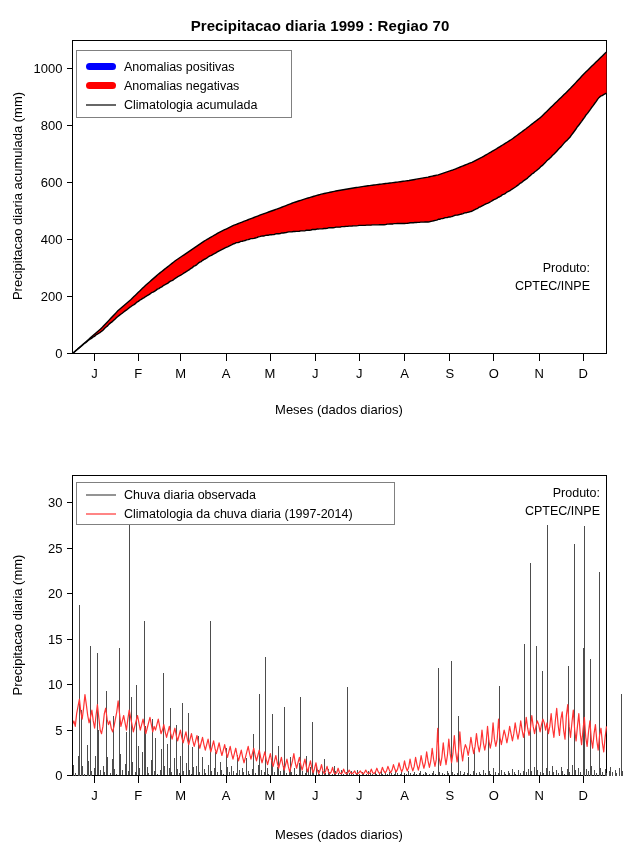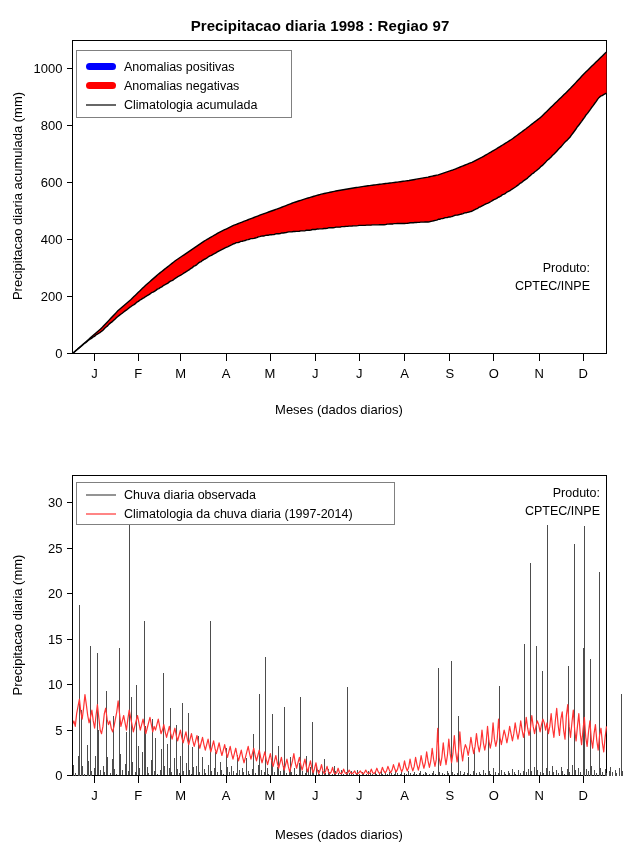--- a/index.html
+++ b/index.html
@@ -30,21 +30,21 @@
   .anom-neg{fill:#FF0000;stroke:none;}
   .obs-bar{stroke:#4d4d4d;stroke-width:1;shape-rendering:crispEdges;}
   .clim-daily{fill:none;stroke:#FF3333;stroke-width:1.2;stroke-linejoin:round;}
 </style>
 </head>
 <body>
 
 <div id="root">
 
   <div class="panel" id="panel-top">
-    <div class="chart-title">Precipitacao diaria 1998 : Regiao 97</div>
+    <div class="chart-title">Precipitacao diaria 1999 : Regiao 70</div>
 
     <svg class="plot" id="svg-top" width="640" height="425">
 
       <rect class="box" id="top-box" x="72.5" y="40.5" width="534" height="313"></rect>
 
       <g id="top-anomaly">
           <path d="M72.50 353.50 L73.96 352.22 L75.43 350.94 L76.89 349.66 L78.35 348.38 L79.82 347.10 L81.28 345.82 L82.74 344.54 L84.20 343.26 L85.67 341.98 L87.13 340.70 L88.59 339.42 L90.06 338.13 L91.52 336.85 L92.98 335.57 L94.45 334.29 L95.91 333.01 L97.37 331.73 L98.83 330.45 L100.30 329.17 L101.76 327.89 L103.22 326.34 L104.69 324.79 L106.15 323.23 L107.61 321.68 L109.08 320.13 L110.54 318.58 L112.00 317.03 L113.46 315.47 L114.93 313.92 L116.39 312.37 L117.85 310.82 L119.32 309.55 L120.78 308.29 L122.24 307.02 L123.71 305.76 L125.17 304.49 L126.63 303.23 L128.09 301.97 L129.56 300.70 L131.02 299.44 L132.48 298.01 L133.95 296.59 L135.41 295.17 L136.87 293.75 L138.34 292.32 L139.80 290.90 L141.26 289.48 L142.72 288.05 L144.19 286.63 L145.65 285.21 L147.11 283.94 L148.58 282.68 L150.04 281.42 L151.50 280.15 L152.97 278.89 L154.43 277.62 L155.89 276.36 L157.35 275.09 L158.82 273.83 L160.28 272.66 L161.74 271.50 L163.21 270.34 L164.67 269.17 L166.13 268.01 L167.60 266.84 L169.06 265.68 L170.52 264.51 L171.98 263.35 L173.45 262.19 L174.91 261.02 L176.37 260.03 L177.84 259.03 L179.30 258.03 L180.76 257.04 L182.23 256.04 L183.69 255.05 L185.15 254.05 L186.62 253.06 L188.08 252.06 L189.54 251.06 L191.00 250.07 L192.47 249.07 L193.93 248.08 L195.39 247.08 L196.86 246.08 L198.32 245.09 L199.78 244.09 L201.25 243.10 L202.71 242.10 L204.17 241.10 L205.63 240.25 L207.10 239.40 L208.56 238.54 L210.02 237.69 L211.49 236.84 L212.95 235.98 L214.41 235.13 L215.88 234.28 L217.34 233.42 L218.80 232.57 L220.26 231.86 L221.73 231.15 L223.19 230.43 L224.65 229.72 L226.12 229.01 L227.58 228.30 L229.04 227.59 L230.51 226.88 L231.97 226.17 L233.43 225.45 L234.89 224.89 L236.36 224.32 L237.82 223.75 L239.28 223.18 L240.75 222.61 L242.21 222.04 L243.67 221.47 L245.14 220.90 L246.60 220.33 L248.06 219.76 L249.52 219.19 L250.99 218.63 L252.45 218.06 L253.91 217.49 L255.38 216.92 L256.84 216.35 L258.30 215.78 L259.77 215.21 L261.23 214.64 L262.69 214.07 L264.15 213.56 L265.62 213.05 L267.08 212.54 L268.54 212.02 L270.01 211.51 L271.47 211.00 L272.93 210.49 L274.40 209.98 L275.86 209.46 L277.32 208.95 L278.78 208.38 L280.25 207.81 L281.71 207.24 L283.17 206.67 L284.64 206.11 L286.10 205.54 L287.56 204.97 L289.03 204.40 L290.49 203.83 L291.95 203.26 L293.42 202.69 L294.88 202.22 L296.34 201.74 L297.80 201.27 L299.27 200.79 L300.73 200.32 L302.19 199.85 L303.66 199.37 L305.12 198.90 L306.58 198.42 L308.05 198.00 L309.51 197.57 L310.97 197.14 L312.43 196.72 L313.90 196.29 L315.36 195.86 L316.82 195.44 L318.29 195.01 L319.75 194.58 L321.21 194.15 L322.68 193.84 L324.14 193.53 L325.60 193.22 L327.06 192.91 L328.53 192.60 L329.99 192.29 L331.45 191.98 L332.92 191.67 L334.38 191.36 L335.84 191.05 L337.31 190.74 L338.77 190.49 L340.23 190.23 L341.69 189.98 L343.16 189.73 L344.62 189.48 L346.08 189.22 L347.55 188.97 L349.01 188.72 L350.47 188.46 L351.94 188.24 L353.40 188.01 L354.86 187.78 L356.32 187.55 L357.79 187.33 L359.25 187.10 L360.71 186.87 L362.18 186.64 L363.64 186.41 L365.10 186.19 L366.57 186.00 L368.03 185.81 L369.49 185.62 L370.95 185.43 L372.42 185.24 L373.88 185.05 L375.34 184.86 L376.81 184.67 L378.27 184.48 L379.73 184.29 L381.20 184.10 L382.66 183.91 L384.12 183.73 L385.58 183.56 L387.05 183.38 L388.51 183.20 L389.97 183.02 L391.44 182.84 L392.90 182.67 L394.36 182.49 L395.83 182.29 L397.29 182.09 L398.75 181.89 L400.22 181.69 L401.68 181.49 L403.14 181.29 L404.60 181.09 L406.07 180.89 L407.53 180.70 L408.99 180.50 L410.46 180.23 L411.92 179.97 L413.38 179.71 L414.85 179.45 L416.31 179.18 L417.77 178.92 L419.23 178.66 L420.70 178.40 L422.16 178.13 L423.62 177.87 L425.09 177.61 L426.55 177.34 L428.01 177.08 L429.48 176.76 L430.94 176.43 L432.40 176.11 L433.86 175.78 L435.33 175.46 L436.79 175.13 L438.25 174.81 L439.72 174.32 L441.18 173.84 L442.64 173.35 L444.11 172.87 L445.57 172.39 L447.03 171.90 L448.49 171.42 L449.96 170.94 L451.42 170.45 L452.88 169.97 L454.35 169.38 L455.81 168.79 L457.27 168.20 L458.74 167.60 L460.20 167.01 L461.66 166.42 L463.12 165.83 L464.59 165.24 L466.05 164.65 L467.51 164.06 L468.98 163.47 L470.44 162.88 L471.90 162.29 L473.37 161.55 L474.83 160.82 L476.29 160.09 L477.75 159.36 L479.22 158.63 L480.68 157.90 L482.14 157.16 L483.61 156.31 L485.07 155.46 L486.53 154.60 L488.00 153.75 L489.46 152.90 L490.92 152.04 L492.38 151.19 L493.85 150.33 L495.31 149.48 L496.77 148.63 L498.24 147.72 L499.70 146.81 L501.16 145.90 L502.63 144.99 L504.09 144.07 L505.55 143.16 L507.02 142.25 L508.48 141.34 L509.94 140.43 L511.40 139.52 L512.87 138.44 L514.33 137.36 L515.79 136.28 L517.26 135.20 L518.72 134.12 L520.18 133.03 L521.65 131.95 L523.11 130.87 L524.57 129.79 L526.03 128.71 L527.50 127.57 L528.96 126.43 L530.42 125.29 L531.89 124.16 L533.35 123.02 L534.81 121.88 L536.28 120.74 L537.74 119.60 L539.20 118.47 L540.66 117.33 L542.13 115.90 L543.59 114.48 L545.05 113.06 L546.52 111.64 L547.98 110.21 L549.44 108.79 L550.91 107.37 L552.37 105.95 L553.83 104.52 L555.29 103.10 L556.76 101.68 L558.22 100.25 L559.68 98.83 L561.15 97.41 L562.61 95.99 L564.07 94.56 L565.54 93.14 L567.00 91.72 L568.46 90.30 L569.92 88.87 L571.39 87.31 L572.85 85.74 L574.31 84.18 L575.78 82.61 L577.24 81.05 L578.70 79.48 L580.17 77.92 L581.63 76.35 L583.09 74.79 L584.55 73.22 L586.02 71.80 L587.48 70.38 L588.94 68.95 L590.41 67.53 L591.87 66.11 L593.33 64.69 L594.80 63.26 L596.26 61.84 L597.72 60.42 L599.18 59.00 L600.65 57.57 L602.11 56.15 L603.57 54.73 L605.04 53.30 L606.50 51.88 L606.50 93.14 L605.04 93.85 L603.57 94.63 L602.11 95.70 L600.65 96.13 L599.18 97.41 L597.72 99.10 L596.26 101.33 L594.80 103.25 L593.33 105.38 L591.87 107.20 L590.41 109.36 L588.94 111.35 L587.48 113.34 L586.02 114.99 L584.55 117.33 L583.09 119.23 L581.63 121.31 L580.17 123.24 L578.70 125.29 L577.24 126.99 L575.78 129.28 L574.31 131.27 L572.85 133.26 L571.39 135.19 L569.92 137.25 L568.46 138.81 L567.00 140.38 L565.54 141.56 L564.07 143.14 L562.61 144.85 L561.15 146.64 L559.68 147.95 L558.22 149.59 L556.76 151.17 L555.29 152.78 L553.83 154.32 L552.37 155.58 L550.91 157.16 L549.44 158.59 L547.98 159.73 L546.52 161.09 L545.05 162.85 L543.59 164.18 L542.13 165.70 L540.66 166.68 L539.20 168.35 L537.74 169.44 L536.28 170.79 L534.81 171.79 L533.35 173.24 L531.89 174.00 L530.42 175.43 L528.96 176.60 L527.50 178.13 L526.03 179.20 L524.57 180.19 L523.11 181.18 L521.65 182.52 L520.18 183.17 L518.72 184.62 L517.26 185.61 L515.79 186.73 L514.33 187.78 L512.87 188.69 L511.40 189.55 L509.94 190.74 L508.48 191.47 L507.02 192.07 L505.55 193.30 L504.09 194.15 L502.63 194.57 L501.16 195.86 L499.70 196.72 L498.24 197.24 L496.77 198.42 L495.31 199.04 L493.85 199.66 L492.38 200.69 L490.92 201.50 L489.46 202.26 L488.00 203.03 L486.53 203.60 L485.07 204.25 L483.61 205.19 L482.14 205.98 L480.68 206.73 L479.22 207.10 L477.75 208.29 L476.29 208.91 L474.83 209.60 L473.37 210.32 L471.90 211.23 L470.44 211.62 L468.98 212.02 L467.51 212.38 L466.05 212.80 L464.59 212.83 L463.12 213.59 L461.66 213.99 L460.20 214.38 L458.74 214.77 L457.27 215.14 L455.81 215.14 L454.35 215.54 L452.88 216.23 L451.42 216.67 L449.96 217.03 L448.49 217.03 L447.03 217.66 L445.57 217.66 L444.11 218.05 L442.64 218.67 L441.18 218.67 L439.72 219.32 L438.25 219.32 L436.79 220.09 L435.33 220.41 L433.86 220.71 L432.40 221.06 L430.94 221.39 L429.48 221.71 L428.01 221.94 L426.55 221.94 L425.09 221.94 L423.62 222.10 L422.16 222.10 L420.70 222.10 L419.23 222.35 L417.77 222.38 L416.31 222.52 L414.85 222.52 L413.38 222.72 L411.92 222.72 L410.46 222.72 L408.99 223.03 L407.53 223.26 L406.07 223.35 L404.60 223.43 L403.14 223.50 L401.68 223.50 L400.22 223.50 L398.75 223.50 L397.29 223.50 L395.83 223.60 L394.36 223.60 L392.90 223.94 L391.44 223.94 L389.97 224.01 L388.51 224.10 L387.05 224.10 L385.58 224.67 L384.12 224.76 L382.66 224.78 L381.20 224.78 L379.73 224.78 L378.27 224.85 L376.81 224.85 L375.34 224.85 L373.88 224.85 L372.42 224.85 L370.95 225.14 L369.49 225.14 L368.03 225.14 L366.57 225.14 L365.10 225.39 L363.64 225.39 L362.18 225.39 L360.71 225.39 L359.25 225.39 L357.79 225.67 L356.32 225.85 L354.86 225.87 L353.40 225.87 L351.94 226.05 L350.47 226.10 L349.01 226.10 L347.55 226.39 L346.08 226.39 L344.62 226.53 L343.16 226.60 L341.69 226.67 L340.23 227.16 L338.77 227.16 L337.31 227.16 L335.84 227.16 L334.38 227.57 L332.92 227.77 L331.45 227.77 L329.99 227.77 L328.53 227.81 L327.06 228.35 L325.60 228.44 L324.14 228.44 L322.68 228.74 L321.21 228.85 L319.75 228.85 L318.29 229.07 L316.82 229.07 L315.36 229.54 L313.90 229.54 L312.43 229.54 L310.97 230.01 L309.51 230.23 L308.05 230.25 L306.58 230.25 L305.12 230.70 L303.66 230.83 L302.19 230.88 L300.73 230.88 L299.27 231.21 L297.80 231.34 L296.34 231.35 L294.88 231.46 L293.42 231.48 L291.95 231.91 L290.49 231.91 L289.03 231.91 L287.56 232.10 L286.10 232.66 L284.64 232.73 L283.17 232.97 L281.71 232.97 L280.25 233.58 L278.78 233.78 L277.32 233.82 L275.86 233.82 L274.40 234.45 L272.93 234.67 L271.47 234.73 L270.01 234.73 L268.54 235.20 L267.08 235.20 L265.62 235.36 L264.15 235.98 L262.69 235.98 L261.23 236.18 L259.77 236.56 L258.30 236.89 L256.84 237.63 L255.38 237.97 L253.91 238.32 L252.45 238.60 L250.99 238.60 L249.52 239.22 L248.06 239.68 L246.60 239.90 L245.14 240.54 L243.67 240.83 L242.21 241.26 L240.75 241.42 L239.28 242.24 L237.82 242.63 L236.36 242.63 L234.89 243.45 L233.43 243.79 L231.97 244.62 L230.51 245.37 L229.04 246.08 L227.58 246.80 L226.12 247.42 L224.65 248.06 L223.19 248.93 L221.73 249.64 L220.26 250.35 L218.80 251.06 L217.34 251.92 L215.88 252.77 L214.41 253.62 L212.95 254.39 L211.49 255.33 L210.02 255.89 L208.56 256.71 L207.10 257.81 L205.63 258.75 L204.17 259.31 L202.71 260.32 L201.25 261.59 L199.78 262.17 L198.32 263.18 L196.86 264.57 L195.39 265.58 L193.93 266.13 L192.47 267.53 L191.00 268.38 L189.54 269.56 L188.08 270.46 L186.62 271.44 L185.15 272.29 L183.69 273.21 L182.23 274.25 L180.76 275.19 L179.30 275.96 L177.84 276.64 L176.37 277.74 L174.91 278.53 L173.45 279.83 L171.98 280.53 L170.52 281.21 L169.06 282.15 L167.60 283.35 L166.13 283.99 L164.67 284.98 L163.21 285.68 L161.74 286.86 L160.28 287.52 L158.82 288.62 L157.35 289.12 L155.89 290.39 L154.43 291.28 L152.97 292.16 L151.50 292.71 L150.04 293.94 L148.58 294.82 L147.11 295.71 L145.65 296.53 L144.19 297.59 L142.72 298.44 L141.26 299.39 L139.80 300.18 L138.34 301.35 L136.87 302.16 L135.41 303.56 L133.95 304.56 L132.48 305.51 L131.02 306.55 L129.56 307.39 L128.09 308.76 L126.63 309.87 L125.17 310.91 L123.71 312.06 L122.24 313.19 L120.78 314.30 L119.32 315.40 L117.85 316.51 L116.39 317.75 L114.93 319.20 L113.46 320.54 L112.00 321.89 L110.54 322.90 L109.08 324.14 L107.61 325.92 L106.15 327.01 L104.69 328.31 L103.22 329.96 L101.76 331.17 L100.30 332.30 L98.83 333.23 L97.37 334.12 L95.91 334.95 L94.45 336.43 L92.98 337.04 L91.52 338.45 L90.06 339.20 L88.59 340.06 L87.13 341.50 L85.67 342.74 L84.20 343.55 L82.74 344.91 L81.28 346.33 L79.82 347.52 L78.35 348.56 L76.89 349.71 L75.43 351.11 L73.96 352.30 L72.50 353.16 Z" class="anom-neg"></path>
         </g>
       <path id="top-clim" class="clim-line" d="M72.50 353.50 L73.96 352.22 L75.43 350.94 L76.89 349.66 L78.35 348.38 L79.82 347.10 L81.28 345.82 L82.74 344.54 L84.20 343.26 L85.67 341.98 L87.13 340.70 L88.59 339.42 L90.06 338.13 L91.52 336.85 L92.98 335.57 L94.45 334.29 L95.91 333.01 L97.37 331.73 L98.83 330.45 L100.30 329.17 L101.76 327.89 L103.22 326.34 L104.69 324.79 L106.15 323.23 L107.61 321.68 L109.08 320.13 L110.54 318.58 L112.00 317.03 L113.46 315.47 L114.93 313.92 L116.39 312.37 L117.85 310.82 L119.32 309.55 L120.78 308.29 L122.24 307.02 L123.71 305.76 L125.17 304.49 L126.63 303.23 L128.09 301.97 L129.56 300.70 L131.02 299.44 L132.48 298.01 L133.95 296.59 L135.41 295.17 L136.87 293.75 L138.34 292.32 L139.80 290.90 L141.26 289.48 L142.72 288.05 L144.19 286.63 L145.65 285.21 L147.11 283.94 L148.58 282.68 L150.04 281.42 L151.50 280.15 L152.97 278.89 L154.43 277.62 L155.89 276.36 L157.35 275.09 L158.82 273.83 L160.28 272.66 L161.74 271.50 L163.21 270.34 L164.67 269.17 L166.13 268.01 L167.60 266.84 L169.06 265.68 L170.52 264.51 L171.98 263.35 L173.45 262.19 L174.91 261.02 L176.37 260.03 L177.84 259.03 L179.30 258.03 L180.76 257.04 L182.23 256.04 L183.69 255.05 L185.15 254.05 L186.62 253.06 L188.08 252.06 L189.54 251.06 L191.00 250.07 L192.47 249.07 L193.93 248.08 L195.39 247.08 L196.86 246.08 L198.32 245.09 L199.78 244.09 L201.25 243.10 L202.71 242.10 L204.17 241.10 L205.63 240.25 L207.10 239.40 L208.56 238.54 L210.02 237.69 L211.49 236.84 L212.95 235.98 L214.41 235.13 L215.88 234.28 L217.34 233.42 L218.80 232.57 L220.26 231.86 L221.73 231.15 L223.19 230.43 L224.65 229.72 L226.12 229.01 L227.58 228.30 L229.04 227.59 L230.51 226.88 L231.97 226.17 L233.43 225.45 L234.89 224.89 L236.36 224.32 L237.82 223.75 L239.28 223.18 L240.75 222.61 L242.21 222.04 L243.67 221.47 L245.14 220.90 L246.60 220.33 L248.06 219.76 L249.52 219.19 L250.99 218.63 L252.45 218.06 L253.91 217.49 L255.38 216.92 L256.84 216.35 L258.30 215.78 L259.77 215.21 L261.23 214.64 L262.69 214.07 L264.15 213.56 L265.62 213.05 L267.08 212.54 L268.54 212.02 L270.01 211.51 L271.47 211.00 L272.93 210.49 L274.40 209.98 L275.86 209.46 L277.32 208.95 L278.78 208.38 L280.25 207.81 L281.71 207.24 L283.17 206.67 L284.64 206.11 L286.10 205.54 L287.56 204.97 L289.03 204.40 L290.49 203.83 L291.95 203.26 L293.42 202.69 L294.88 202.22 L296.34 201.74 L297.80 201.27 L299.27 200.79 L300.73 200.32 L302.19 199.85 L303.66 199.37 L305.12 198.90 L306.58 198.42 L308.05 198.00 L309.51 197.57 L310.97 197.14 L312.43 196.72 L313.90 196.29 L315.36 195.86 L316.82 195.44 L318.29 195.01 L319.75 194.58 L321.21 194.15 L322.68 193.84 L324.14 193.53 L325.60 193.22 L327.06 192.91 L328.53 192.60 L329.99 192.29 L331.45 191.98 L332.92 191.67 L334.38 191.36 L335.84 191.05 L337.31 190.74 L338.77 190.49 L340.23 190.23 L341.69 189.98 L343.16 189.73 L344.62 189.48 L346.08 189.22 L347.55 188.97 L349.01 188.72 L350.47 188.46 L351.94 188.24 L353.40 188.01 L354.86 187.78 L356.32 187.55 L357.79 187.33 L359.25 187.10 L360.71 186.87 L362.18 186.64 L363.64 186.41 L365.10 186.19 L366.57 186.00 L368.03 185.81 L369.49 185.62 L370.95 185.43 L372.42 185.24 L373.88 185.05 L375.34 184.86 L376.81 184.67 L378.27 184.48 L379.73 184.29 L381.20 184.10 L382.66 183.91 L384.12 183.73 L385.58 183.56 L387.05 183.38 L388.51 183.20 L389.97 183.02 L391.44 182.84 L392.90 182.67 L394.36 182.49 L395.83 182.29 L397.29 182.09 L398.75 181.89 L400.22 181.69 L401.68 181.49 L403.14 181.29 L404.60 181.09 L406.07 180.89 L407.53 180.70 L408.99 180.50 L410.46 180.23 L411.92 179.97 L413.38 179.71 L414.85 179.45 L416.31 179.18 L417.77 178.92 L419.23 178.66 L420.70 178.40 L422.16 178.13 L423.62 177.87 L425.09 177.61 L426.55 177.34 L428.01 177.08 L429.48 176.76 L430.94 176.43 L432.40 176.11 L433.86 175.78 L435.33 175.46 L436.79 175.13 L438.25 174.81 L439.72 174.32 L441.18 173.84 L442.64 173.35 L444.11 172.87 L445.57 172.39 L447.03 171.90 L448.49 171.42 L449.96 170.94 L451.42 170.45 L452.88 169.97 L454.35 169.38 L455.81 168.79 L457.27 168.20 L458.74 167.60 L460.20 167.01 L461.66 166.42 L463.12 165.83 L464.59 165.24 L466.05 164.65 L467.51 164.06 L468.98 163.47 L470.44 162.88 L471.90 162.29 L473.37 161.55 L474.83 160.82 L476.29 160.09 L477.75 159.36 L479.22 158.63 L480.68 157.90 L482.14 157.16 L483.61 156.31 L485.07 155.46 L486.53 154.60 L488.00 153.75 L489.46 152.90 L490.92 152.04 L492.38 151.19 L493.85 150.33 L495.31 149.48 L496.77 148.63 L498.24 147.72 L499.70 146.81 L501.16 145.90 L502.63 144.99 L504.09 144.07 L505.55 143.16 L507.02 142.25 L508.48 141.34 L509.94 140.43 L511.40 139.52 L512.87 138.44 L514.33 137.36 L515.79 136.28 L517.26 135.20 L518.72 134.12 L520.18 133.03 L521.65 131.95 L523.11 130.87 L524.57 129.79 L526.03 128.71 L527.50 127.57 L528.96 126.43 L530.42 125.29 L531.89 124.16 L533.35 123.02 L534.81 121.88 L536.28 120.74 L537.74 119.60 L539.20 118.47 L540.66 117.33 L542.13 115.90 L543.59 114.48 L545.05 113.06 L546.52 111.64 L547.98 110.21 L549.44 108.79 L550.91 107.37 L552.37 105.95 L553.83 104.52 L555.29 103.10 L556.76 101.68 L558.22 100.25 L559.68 98.83 L561.15 97.41 L562.61 95.99 L564.07 94.56 L565.54 93.14 L567.00 91.72 L568.46 90.30 L569.92 88.87 L571.39 87.31 L572.85 85.74 L574.31 84.18 L575.78 82.61 L577.24 81.05 L578.70 79.48 L580.17 77.92 L581.63 76.35 L583.09 74.79 L584.55 73.22 L586.02 71.80 L587.48 70.38 L588.94 68.95 L590.41 67.53 L591.87 66.11 L593.33 64.69 L594.80 63.26 L596.26 61.84 L597.72 60.42 L599.18 59.00 L600.65 57.57 L602.11 56.15 L603.57 54.73 L605.04 53.30 L606.50 51.88 "></path>
       <path id="top-obs" class="clim-line" d="M72.50 353.16 L73.96 352.30 L75.43 351.11 L76.89 349.71 L78.35 348.56 L79.82 347.52 L81.28 346.33 L82.74 344.91 L84.20 343.55 L85.67 342.74 L87.13 341.50 L88.59 340.06 L90.06 339.20 L91.52 338.45 L92.98 337.04 L94.45 336.43 L95.91 334.95 L97.37 334.12 L98.83 333.23 L100.30 332.30 L101.76 331.17 L103.22 329.96 L104.69 328.31 L106.15 327.01 L107.61 325.92 L109.08 324.14 L110.54 322.90 L112.00 321.89 L113.46 320.54 L114.93 319.20 L116.39 317.75 L117.85 316.51 L119.32 315.40 L120.78 314.30 L122.24 313.19 L123.71 312.06 L125.17 310.91 L126.63 309.87 L128.09 308.76 L129.56 307.39 L131.02 306.55 L132.48 305.51 L133.95 304.56 L135.41 303.56 L136.87 302.16 L138.34 301.35 L139.80 300.18 L141.26 299.39 L142.72 298.44 L144.19 297.59 L145.65 296.53 L147.11 295.71 L148.58 294.82 L150.04 293.94 L151.50 292.71 L152.97 292.16 L154.43 291.28 L155.89 290.39 L157.35 289.12 L158.82 288.62 L160.28 287.52 L161.74 286.86 L163.21 285.68 L164.67 284.98 L166.13 283.99 L167.60 283.35 L169.06 282.15 L170.52 281.21 L171.98 280.53 L173.45 279.83 L174.91 278.53 L176.37 277.74 L177.84 276.64 L179.30 275.96 L180.76 275.19 L182.23 274.25 L183.69 273.21 L185.15 272.29 L186.62 271.44 L188.08 270.46 L189.54 269.56 L191.00 268.38 L192.47 267.53 L193.93 266.13 L195.39 265.58 L196.86 264.57 L198.32 263.18 L199.78 262.17 L201.25 261.59 L202.71 260.32 L204.17 259.31 L205.63 258.75 L207.10 257.81 L208.56 256.71 L210.02 255.89 L211.49 255.33 L212.95 254.39 L214.41 253.62 L215.88 252.77 L217.34 251.92 L218.80 251.06 L220.26 250.35 L221.73 249.64 L223.19 248.93 L224.65 248.06 L226.12 247.42 L227.58 246.80 L229.04 246.08 L230.51 245.37 L231.97 244.62 L233.43 243.79 L234.89 243.45 L236.36 242.63 L237.82 242.63 L239.28 242.24 L240.75 241.42 L242.21 241.26 L243.67 240.83 L245.14 240.54 L246.60 239.90 L248.06 239.68 L249.52 239.22 L250.99 238.60 L252.45 238.60 L253.91 238.32 L255.38 237.97 L256.84 237.63 L258.30 236.89 L259.77 236.56 L261.23 236.18 L262.69 235.98 L264.15 235.98 L265.62 235.36 L267.08 235.20 L268.54 235.20 L270.01 234.73 L271.47 234.73 L272.93 234.67 L274.40 234.45 L275.86 233.82 L277.32 233.82 L278.78 233.78 L280.25 233.58 L281.71 232.97 L283.17 232.97 L284.64 232.73 L286.10 232.66 L287.56 232.10 L289.03 231.91 L290.49 231.91 L291.95 231.91 L293.42 231.48 L294.88 231.46 L296.34 231.35 L297.80 231.34 L299.27 231.21 L300.73 230.88 L302.19 230.88 L303.66 230.83 L305.12 230.70 L306.58 230.25 L308.05 230.25 L309.51 230.23 L310.97 230.01 L312.43 229.54 L313.90 229.54 L315.36 229.54 L316.82 229.07 L318.29 229.07 L319.75 228.85 L321.21 228.85 L322.68 228.74 L324.14 228.44 L325.60 228.44 L327.06 228.35 L328.53 227.81 L329.99 227.77 L331.45 227.77 L332.92 227.77 L334.38 227.57 L335.84 227.16 L337.31 227.16 L338.77 227.16 L340.23 227.16 L341.69 226.67 L343.16 226.60 L344.62 226.53 L346.08 226.39 L347.55 226.39 L349.01 226.10 L350.47 226.10 L351.94 226.05 L353.40 225.87 L354.86 225.87 L356.32 225.85 L357.79 225.67 L359.25 225.39 L360.71 225.39 L362.18 225.39 L363.64 225.39 L365.10 225.39 L366.57 225.14 L368.03 225.14 L369.49 225.14 L370.95 225.14 L372.42 224.85 L373.88 224.85 L375.34 224.85 L376.81 224.85 L378.27 224.85 L379.73 224.78 L381.20 224.78 L382.66 224.78 L384.12 224.76 L385.58 224.67 L387.05 224.10 L388.51 224.10 L389.97 224.01 L391.44 223.94 L392.90 223.94 L394.36 223.60 L395.83 223.60 L397.29 223.50 L398.75 223.50 L400.22 223.50 L401.68 223.50 L403.14 223.50 L404.60 223.43 L406.07 223.35 L407.53 223.26 L408.99 223.03 L410.46 222.72 L411.92 222.72 L413.38 222.72 L414.85 222.52 L416.31 222.52 L417.77 222.38 L419.23 222.35 L420.70 222.10 L422.16 222.10 L423.62 222.10 L425.09 221.94 L426.55 221.94 L428.01 221.94 L429.48 221.71 L430.94 221.39 L432.40 221.06 L433.86 220.71 L435.33 220.41 L436.79 220.09 L438.25 219.32 L439.72 219.32 L441.18 218.67 L442.64 218.67 L444.11 218.05 L445.57 217.66 L447.03 217.66 L448.49 217.03 L449.96 217.03 L451.42 216.67 L452.88 216.23 L454.35 215.54 L455.81 215.14 L457.27 215.14 L458.74 214.77 L460.20 214.38 L461.66 213.99 L463.12 213.59 L464.59 212.83 L466.05 212.80 L467.51 212.38 L468.98 212.02 L470.44 211.62 L471.90 211.23 L473.37 210.32 L474.83 209.60 L476.29 208.91 L477.75 208.29 L479.22 207.10 L480.68 206.73 L482.14 205.98 L483.61 205.19 L485.07 204.25 L486.53 203.60 L488.00 203.03 L489.46 202.26 L490.92 201.50 L492.38 200.69 L493.85 199.66 L495.31 199.04 L496.77 198.42 L498.24 197.24 L499.70 196.72 L501.16 195.86 L502.63 194.57 L504.09 194.15 L505.55 193.30 L507.02 192.07 L508.48 191.47 L509.94 190.74 L511.40 189.55 L512.87 188.69 L514.33 187.78 L515.79 186.73 L517.26 185.61 L518.72 184.62 L520.18 183.17 L521.65 182.52 L523.11 181.18 L524.57 180.19 L526.03 179.20 L527.50 178.13 L528.96 176.60 L530.42 175.43 L531.89 174.00 L533.35 173.24 L534.81 171.79 L536.28 170.79 L537.74 169.44 L539.20 168.35 L540.66 166.68 L542.13 165.70 L543.59 164.18 L545.05 162.85 L546.52 161.09 L547.98 159.73 L549.44 158.59 L550.91 157.16 L552.37 155.58 L553.83 154.32 L555.29 152.78 L556.76 151.17 L558.22 149.59 L559.68 147.95 L561.15 146.64 L562.61 144.85 L564.07 143.14 L565.54 141.56 L567.00 140.38 L568.46 138.81 L569.92 137.25 L571.39 135.19 L572.85 133.26 L574.31 131.27 L575.78 129.28 L577.24 126.99 L578.70 125.29 L580.17 123.24 L581.63 121.31 L583.09 119.23 L584.55 117.33 L586.02 114.99 L587.48 113.34 L588.94 111.35 L590.41 109.36 L591.87 107.20 L593.33 105.38 L594.80 103.25 L596.26 101.33 L597.72 99.10 L599.18 97.41 L600.65 96.13 L602.11 95.70 L603.57 94.63 L605.04 93.85 L606.50 93.14 "></path>

